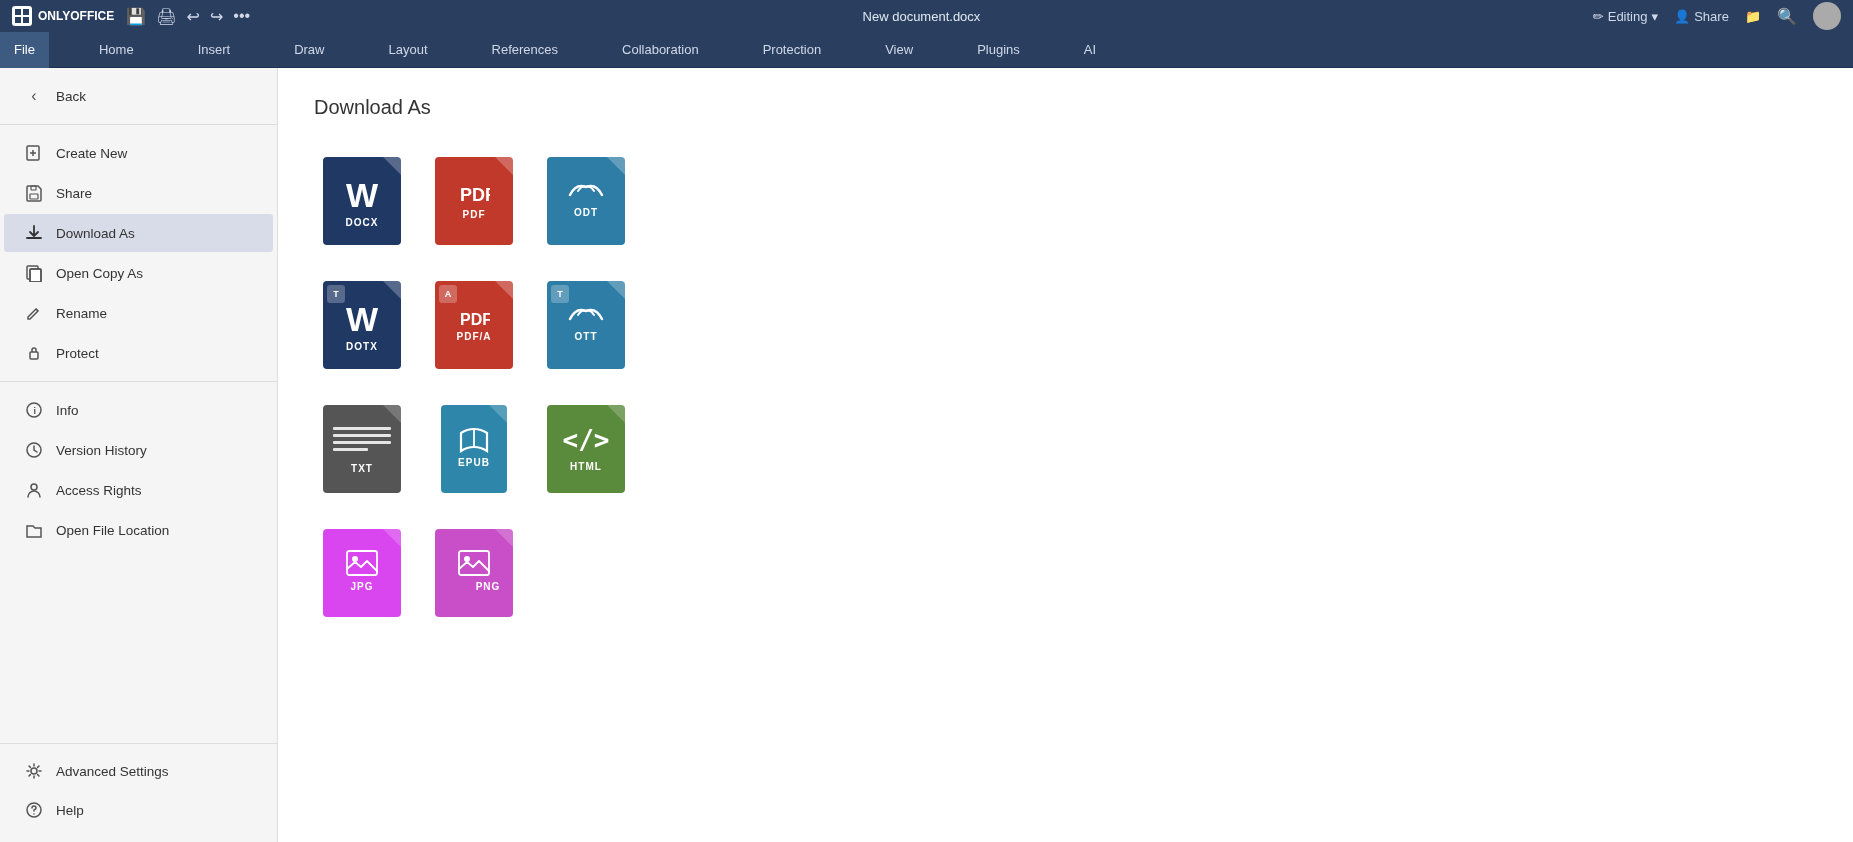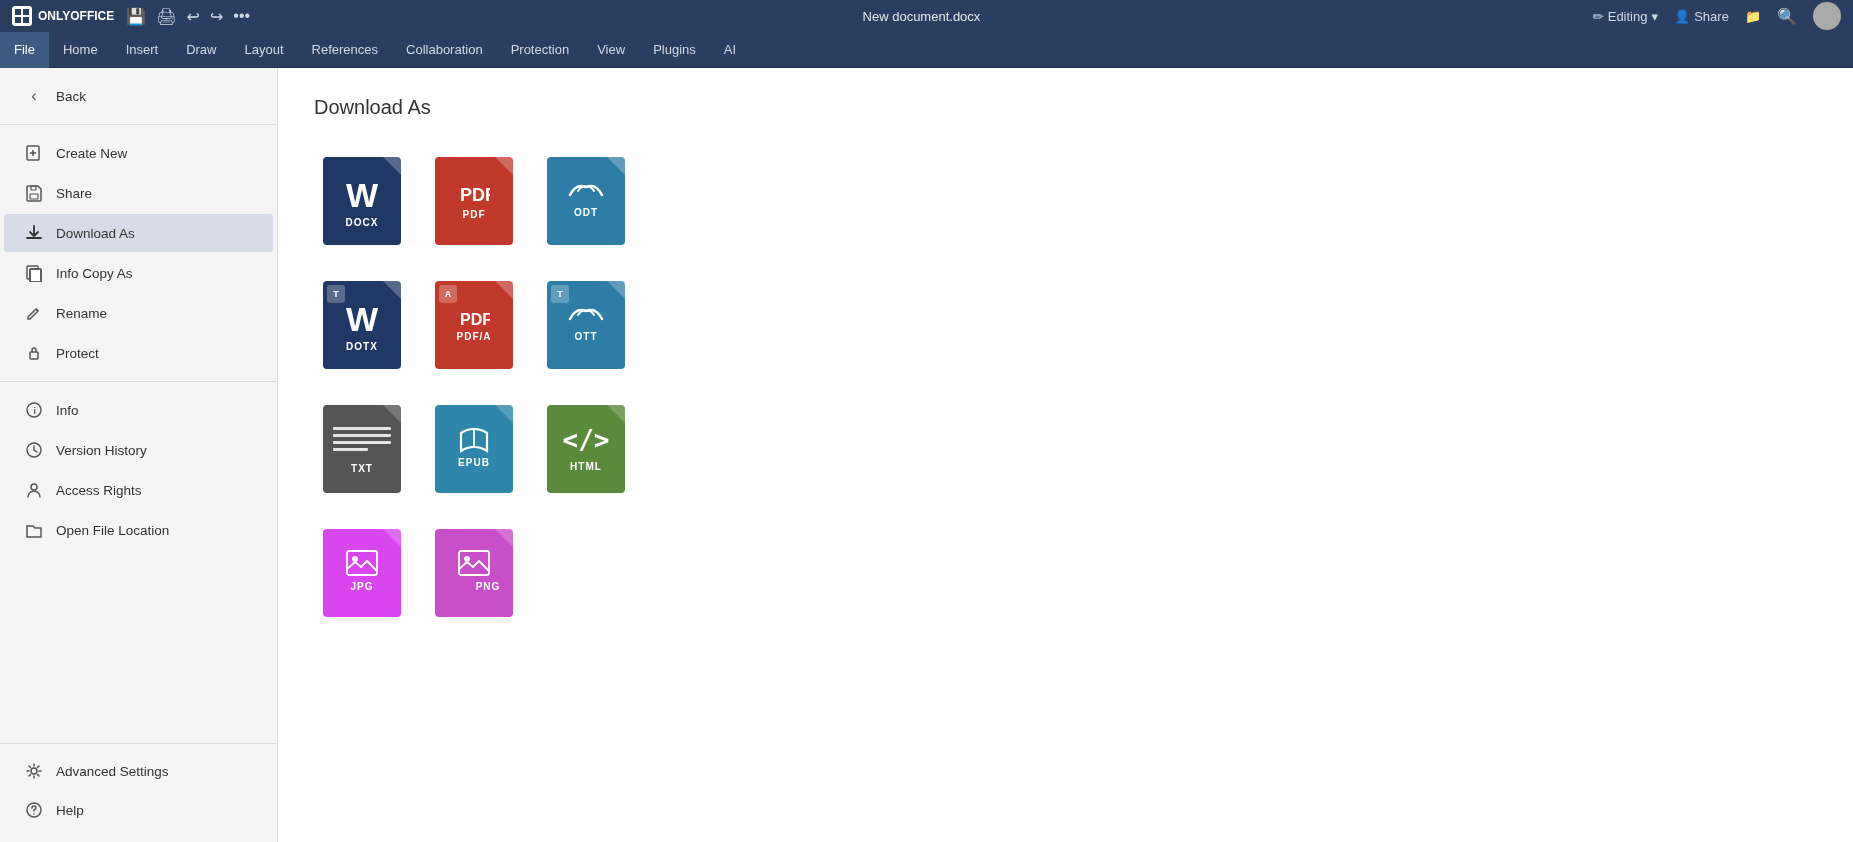--- a/index.html
+++ b/index.html
@@ -71,20 +71,21 @@
     }
 
     
     .menu-bar {
       background: #2a3f5f;
       height: 36px;
       display: flex;
       align-items: center;
       padding: 0 0 0 0;
       border-bottom: 1px solid #1e3050;
+      gap: 36px;
     }
     .menu-item {
       padding: 0 14px;
       height: 36px;
       display: flex;
       align-items: center;
       color: #d0d8e8;
       font-size: 13px;
       cursor: pointer;
     }
@@ -308,21 +309,21 @@
     </div>
 
     <div class="sidebar-item">
       <span class="icon">
         <svg width="18" height="18" viewBox="0 0 18 18" fill="none">
             <rect x="2" y="2" width="11" height="13" rx="1" stroke="#555" stroke-width="1.5" fill="none"></rect>
             <rect x="5" y="5" width="11" height="13" rx="1" stroke="#555" stroke-width="1.5" fill="white"></rect>
             <rect x="5" y="5" width="11" height="13" rx="1" stroke="#555" stroke-width="1.5" fill="none"></rect>
           </svg>
       </span>
-      <span>Info Copy As</span>
+      <span>Open Copy As</span>
     </div>
 
 
     <div class="sidebar-item">
       <span class="icon">
         <svg width="18" height="18" viewBox="0 0 18 18" fill="none">
             <path d="M3 13l8-8 2 2-8 8H3v-2z" stroke="#555" stroke-width="1.5" fill="none"></path>
             <path d="M11 5l2 2" stroke="#555" stroke-width="1.5"></path>
           </svg>
       </span>
@@ -488,21 +489,21 @@
               <div style="height:3px;background:rgba(255,255,255,0.85);border-radius:1px;width:100%;"></div>
               <div style="height:3px;background:rgba(255,255,255,0.85);border-radius:1px;width:100%;"></div>
               <div style="height:3px;background:rgba(255,255,255,0.85);border-radius:1px;width:60%;"></div>
             </div>
             <span style="font-size:10px;font-weight:700;color:white;letter-spacing:1px;margin-top:12px;">TXT</span>
           </div>
         </div>
 
 
         <div class="file-card">
-          <div class="file-icon-body color-epub" style="width:78px;height:88px;border-radius:4px;position:relative;display:flex;flex-direction:column;align-items:center;justify-content:center;">
+          <div class="file-icon-body color-epub" style="width:66px;height:88px;border-radius:4px;position:relative;display:flex;flex-direction:column;align-items:center;justify-content:center;">
             <div class="file-icon-fold" style="background:rgba(255,255,255,0.2);position:absolute;top:0;right:0;width:18px;height:18px;clip-path:polygon(100% 0, 0 0, 100% 100%);"></div>
             <svg width="38" height="30" viewBox="0 0 38 30" fill="none">
               <path d="M19 4 C12 4 6 8 6 8 L6 26 C6 26 12 22 19 22 C26 22 32 26 32 26 L32 8 C32 8 26 4 19 4 Z" fill="none" stroke="white" stroke-width="2.2"></path>
               <line x1="19" y1="4" x2="19" y2="22" stroke="white" stroke-width="1.8"></line>
             </svg>
             <span style="font-size:10px;font-weight:700;color:white;letter-spacing:1px;margin-top:2px;">EPUB</span>
           </div>
         </div>
 
         <div class="file-card">

